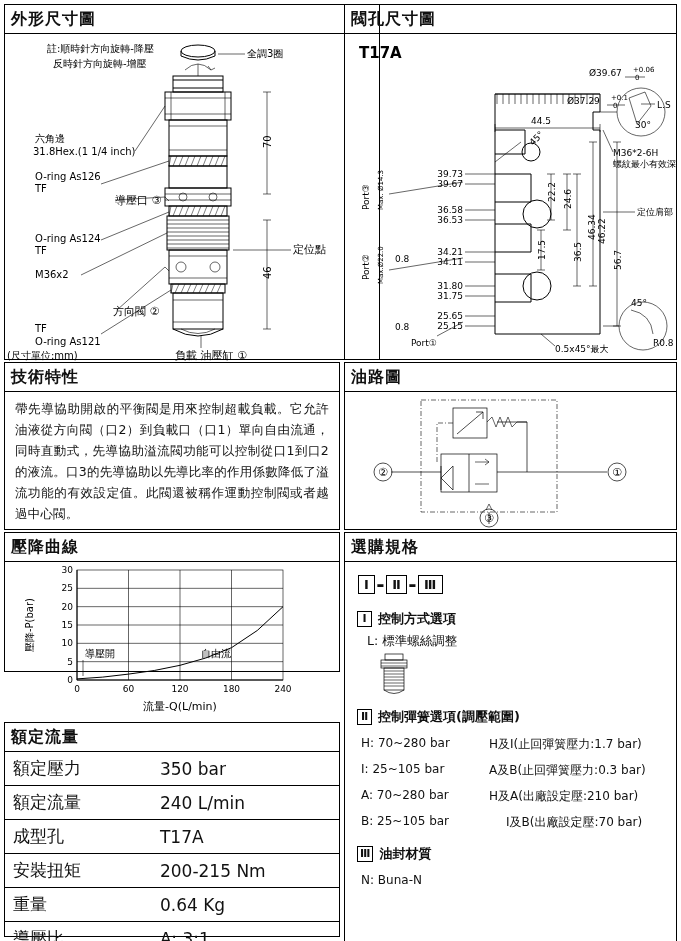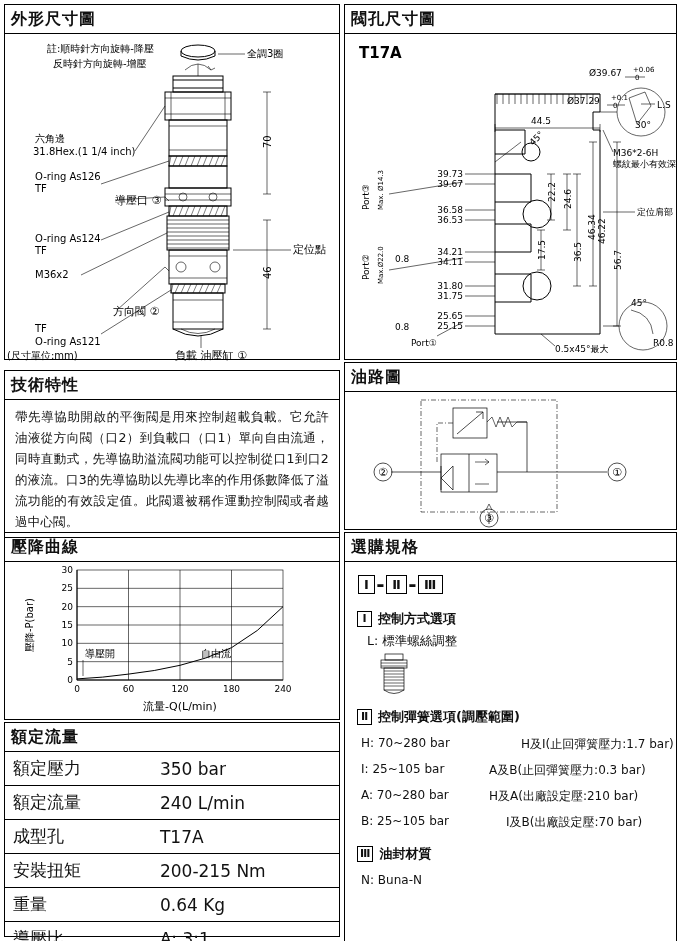--- a/index.html
+++ b/index.html
@@ -16,23 +16,23 @@
   .page { position:relative; width:681px; height:941px; }
 
   .panel { position:absolute; border:1px solid #000; }
   .panel-title {
     font-size: 16px; font-weight: bold; letter-spacing:1px;
     padding: 4px 6px 3px 6px;
   }
   .title-rule { border-bottom:1px solid #000; margin:0 0 0 0; }
 
   
-  #p-dim   { left:4px;   top:4px;   width:336px; height:356px; }
-  #p-tech  { left:4px;   top:362px; width:336px; height:168px;margin-top:8px; }
-  #p-curve { left:4px;   top:532px; width:336px; height:188px; }
+  #p-dim   { left:4px;   top:4px;   width:376px; height:356px; }
+  #p-tech  { left:4px;   top:362px; width:336px; height:168px; }
+  #p-curve { left:4px;   top:532px; width:336px; height:140px; }
   #p-param { left:4px;   top:722px; width:336px; height:215px; }
 
   
   #p-port  { left:344px; top:4px;   width:333px; height:356px; }
   #p-circ  { left:344px; top:362px; width:333px; height:168px; }
   #p-opt   { left:344px; top:532px; width:333px; height:501px; }
 
   .body { position:relative; width:100%; }
 
   
@@ -450,21 +450,21 @@
         <rect class="dt" x="13" y="16" width="20" height="22"></rect>
         <path class="thin" d="M13,19 L33,19 M13,22 L33,22 M13,25 L33,25 M13,28 L33,28 M13,31 L33,31 M13,34 L33,34"></path>
         <path class="dt" d="M13,38 q10,7 20,0"></path>
       </svg>
     </div>
 
     <div class="sec-h">
       <span class="sq">Ⅱ</span>
       <span>控制彈簧選項(調壓範圍)</span>
     </div>
-    <div class="opt-2col" style="padding-top:8px;gap:32px;">
+    <div class="opt-2col" style="padding-top:8px;">
       <div class="c1">H: 70~280 bar</div>
       <div class="c2">H及I(止回彈簧壓力:1.7 bar)</div>
     </div>
     <div class="opt-2col" style="padding-top:9px;">
       <div class="c1">I: 25~105 bar</div>
       <div class="c2">A及B(止回彈簧壓力:0.3 bar)</div>
     </div>
     <div class="opt-2col" style="padding-top:9px;">
       <div class="c1">A: 70~280 bar</div>
       <div class="c2">H及A(出廠設定壓:210 bar)</div>

